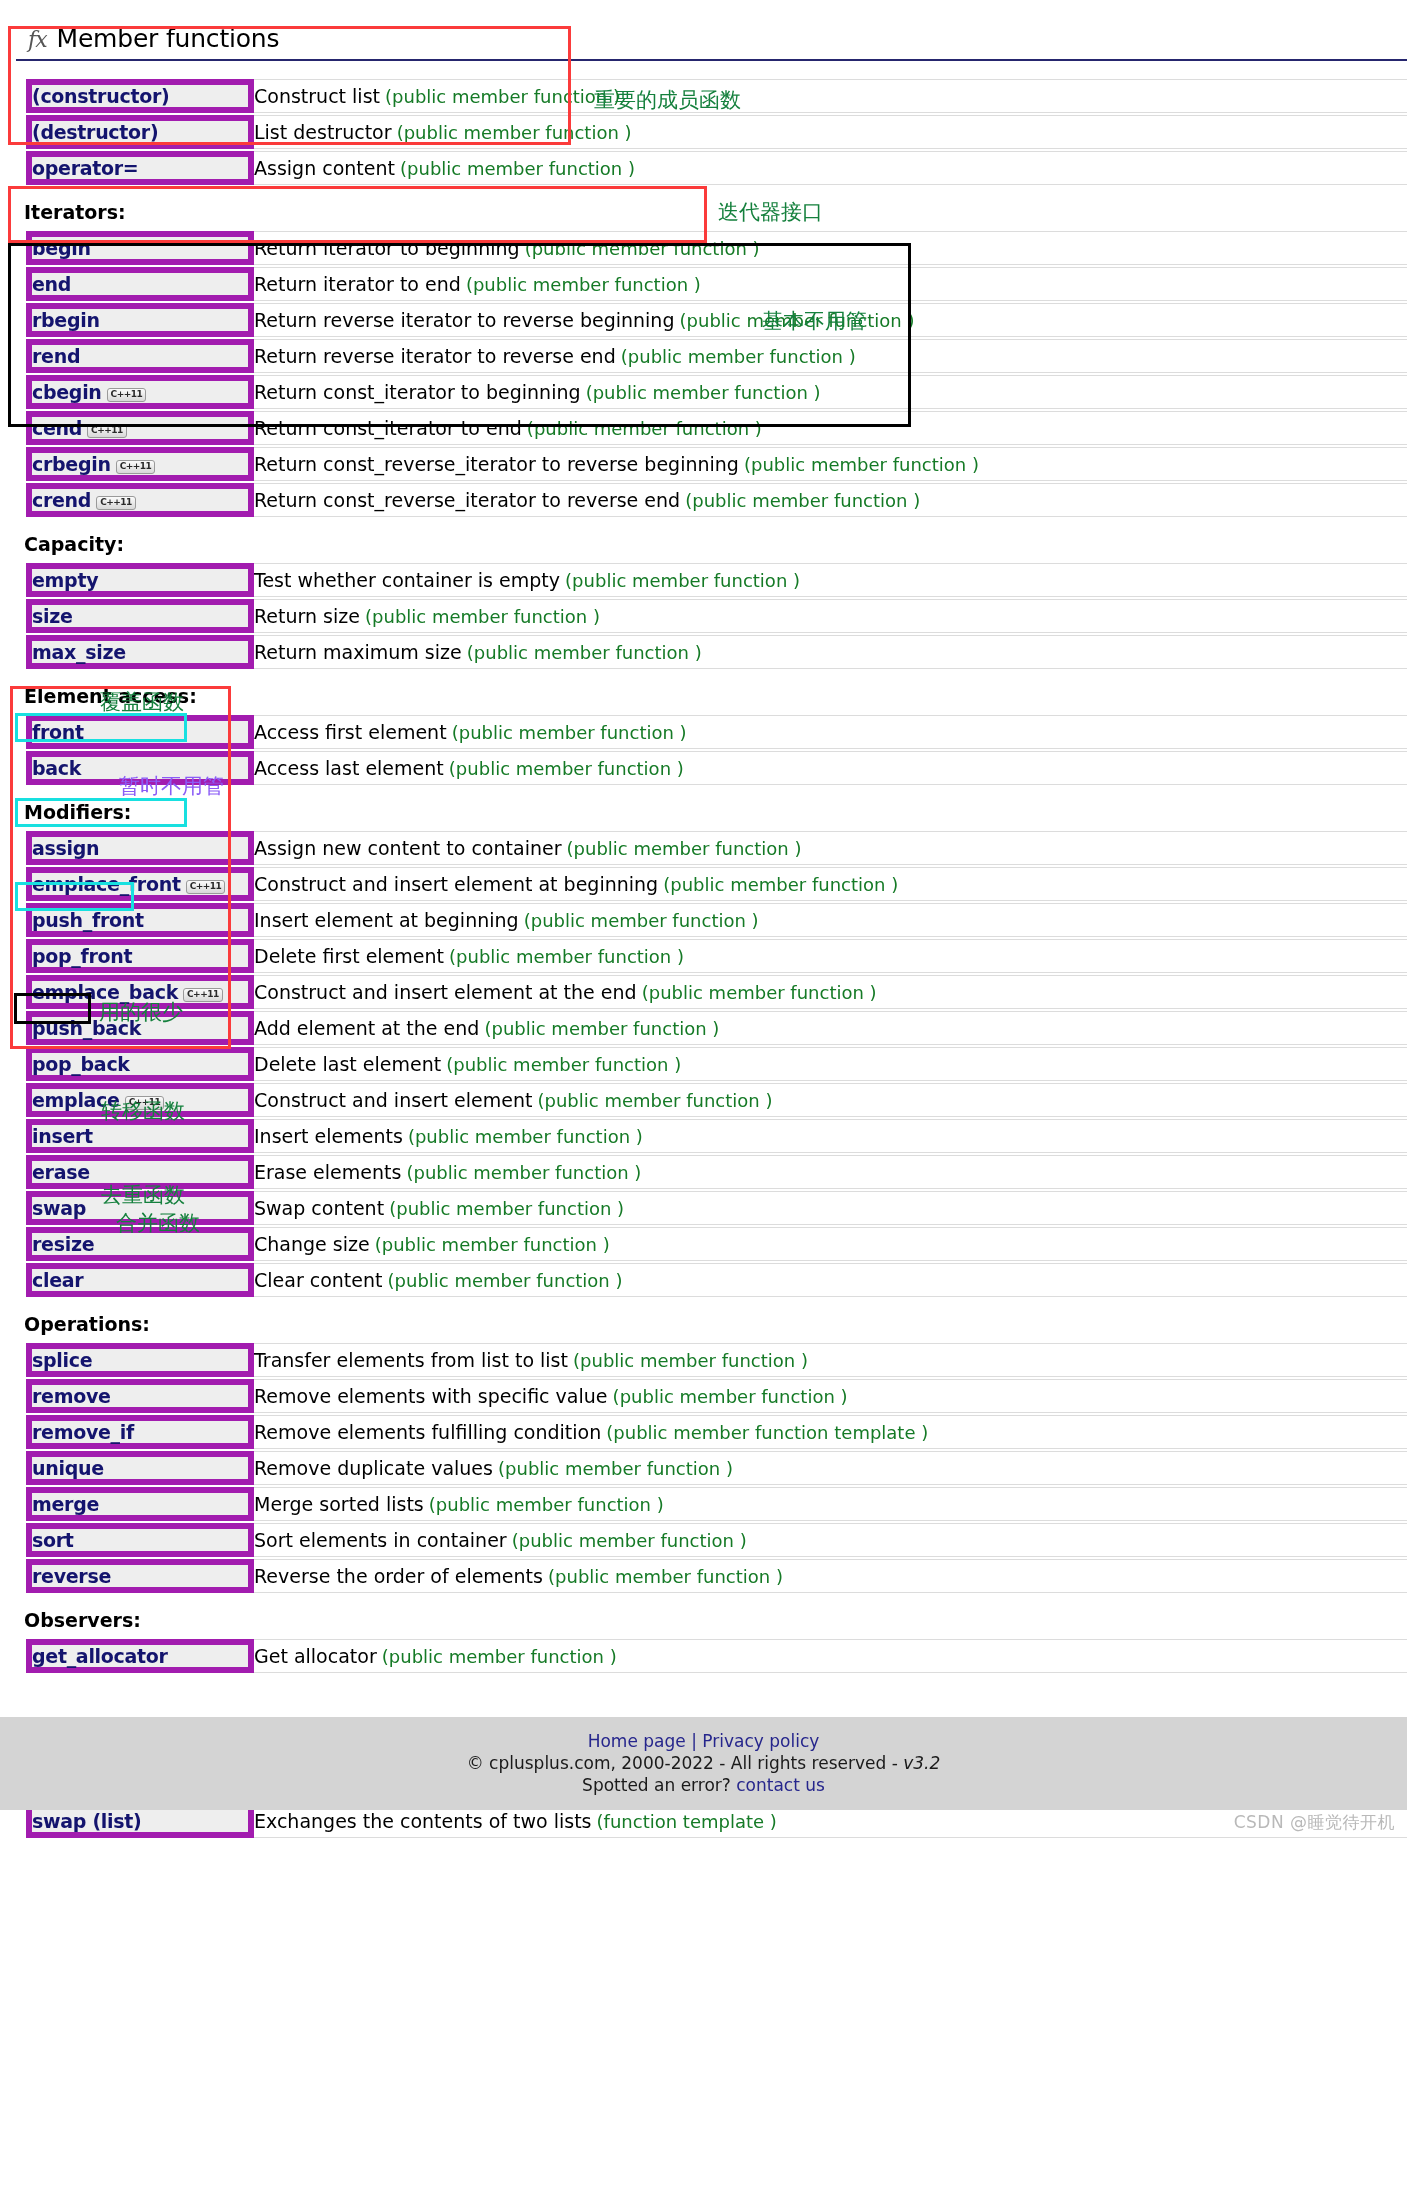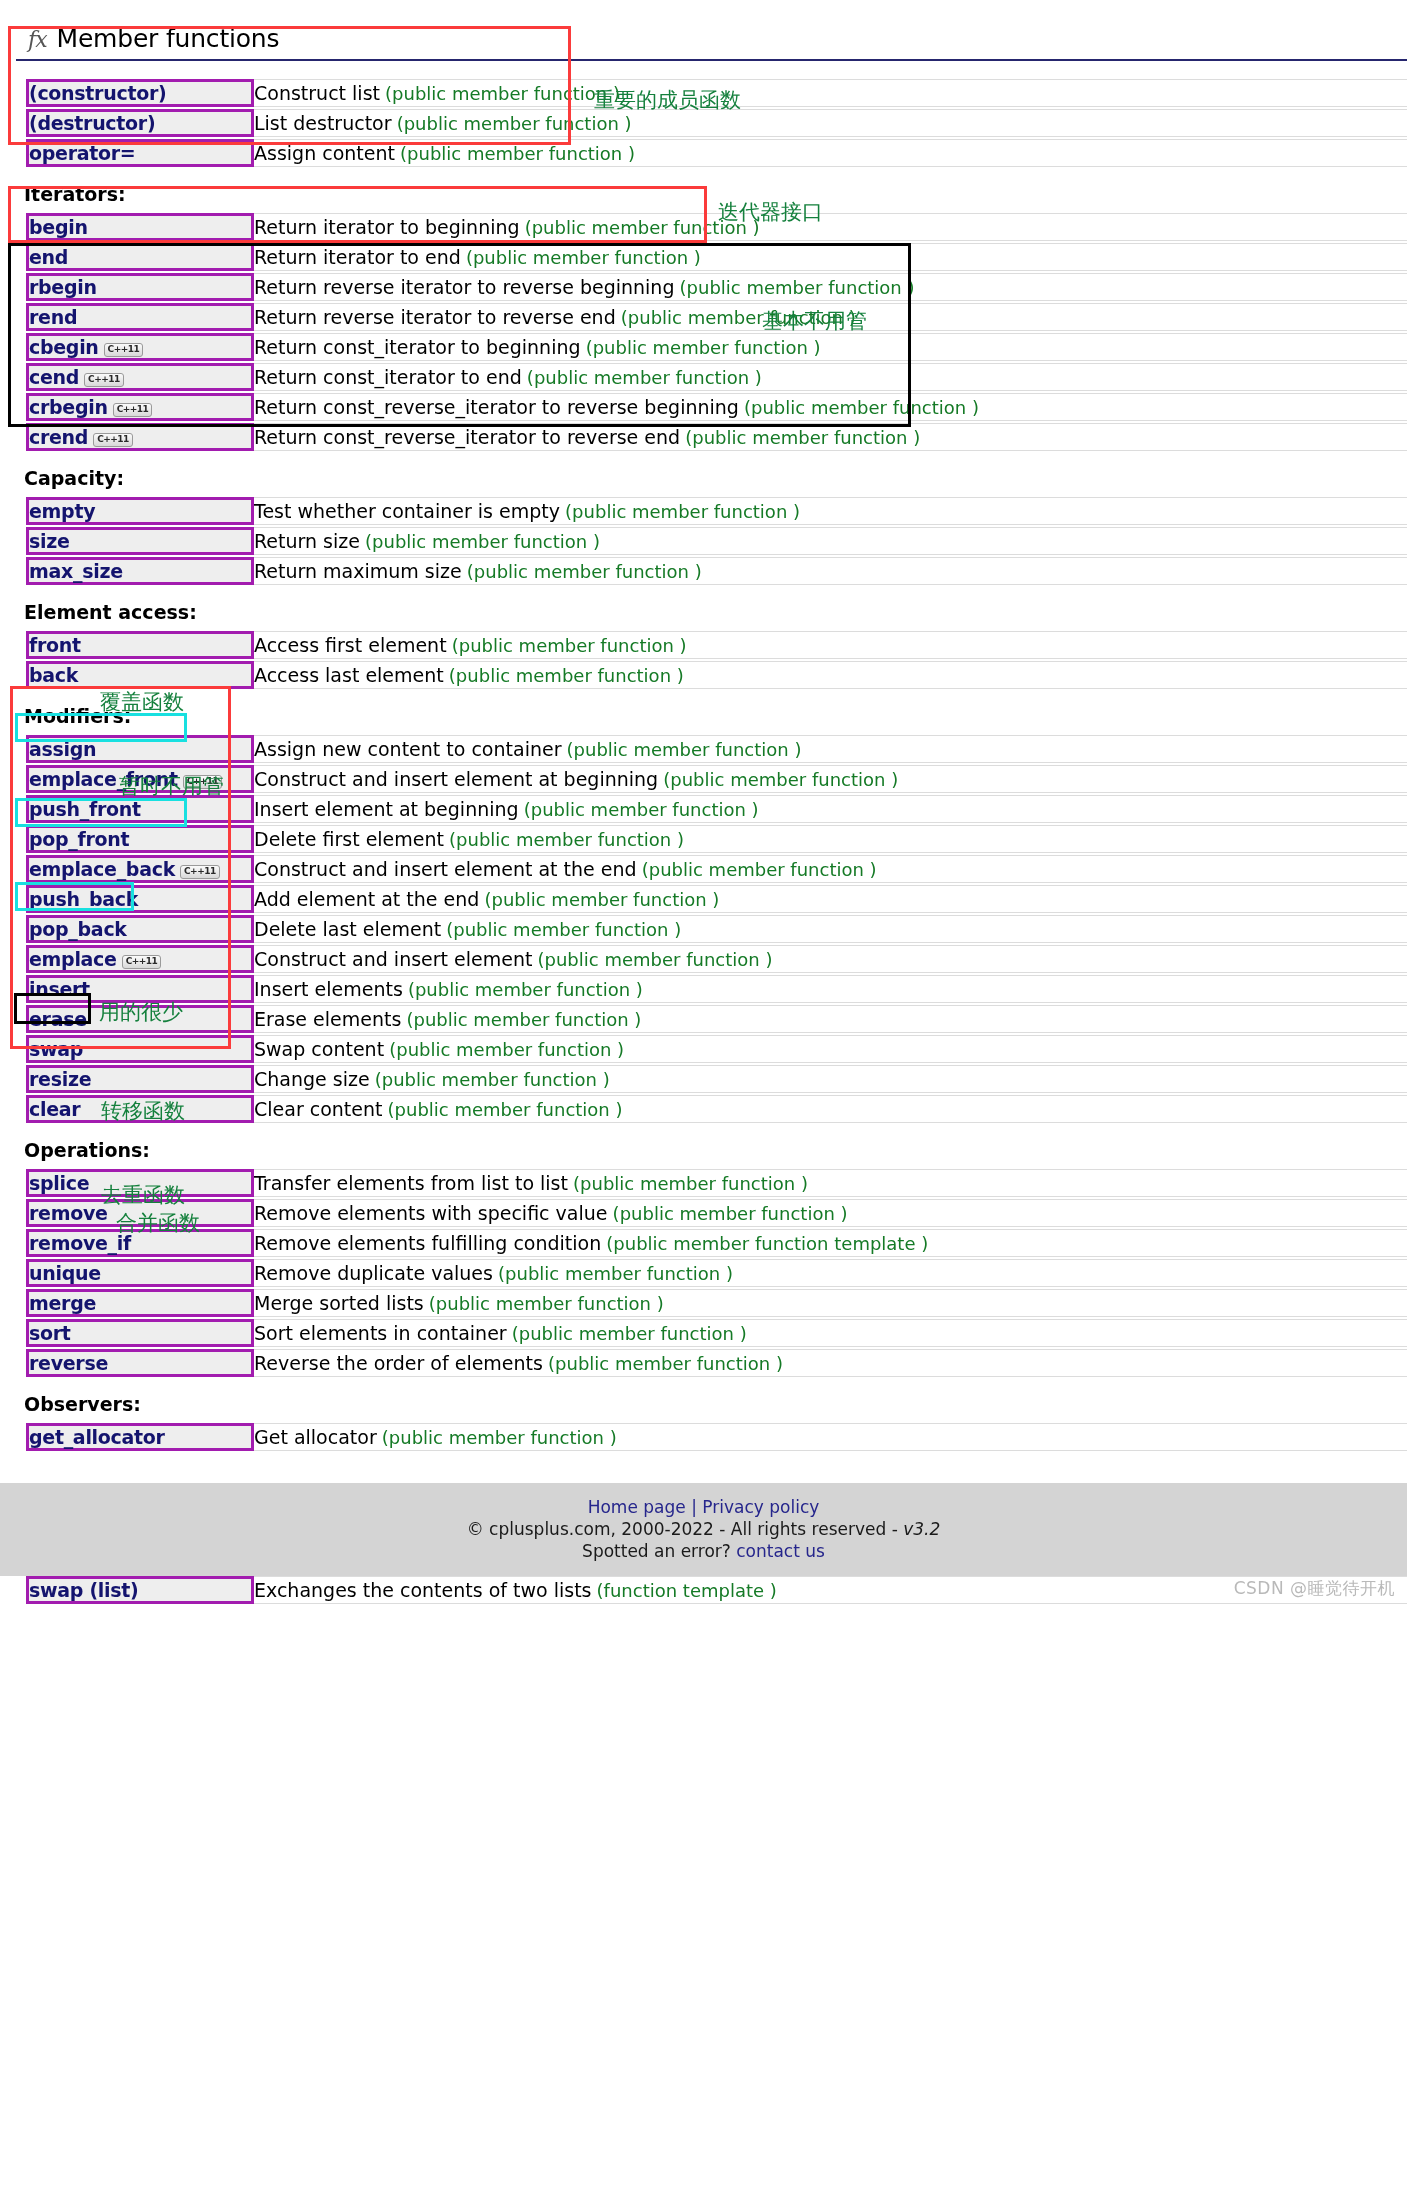--- a/index.html
+++ b/index.html
@@ -57,21 +57,21 @@
     width: 1387px;
     margin: 0 0 0 10px;
     border-collapse: separate;
     border-spacing: 0 2px;
     table-layout: fixed;
   }
   table.fn td { padding: 0; vertical-align: middle; }
   td.nm {
     width: 228px;
     background: #eeeeee;
-    border: 3px solid #a21caf;
+    border: 6px solid #a21caf;
     padding: 4px 6px 4px 10px;
     height: 21px;
     white-space: nowrap;
     position: relative;
   }
   td.nm .fname {
     color: #14146e;
     font-weight: bold;
     font-size: 19px;
     letter-spacing: -0.3px;
@@ -106,21 +106,21 @@
 
   
   .anno {
     position: absolute;
     font-family: "DejaVu Sans", "Liberation Sans", sans-serif;
     font-size: 21px;
     white-space: nowrap;
     pointer-events: none;
   }
   .anno.red  { color: #15803d; }
-  .anno.cyan { color: #15803d; }
+  .anno.cyan { color: #8b5cf6; }
 
   .boxo {
     position: absolute;
     pointer-events: none;
   }
   .boxo.red   { border: 3px solid #fb3b3b; }
   .boxo.black { border: 3px solid #000000; }
   .boxo.cyan  { border: 3px solid #18e0e0; }
 
   

